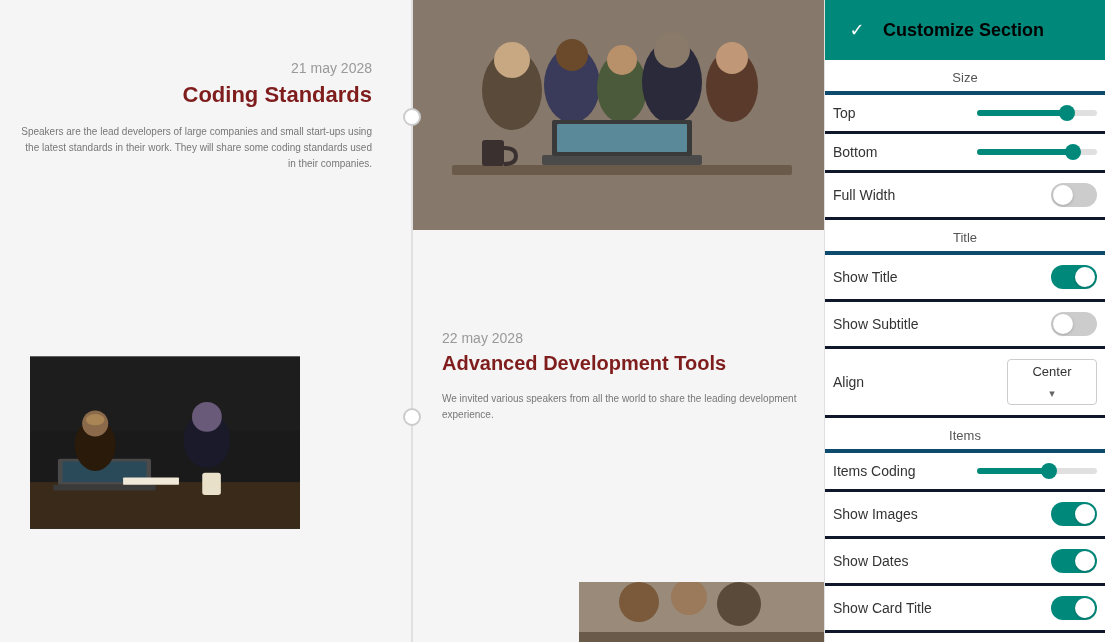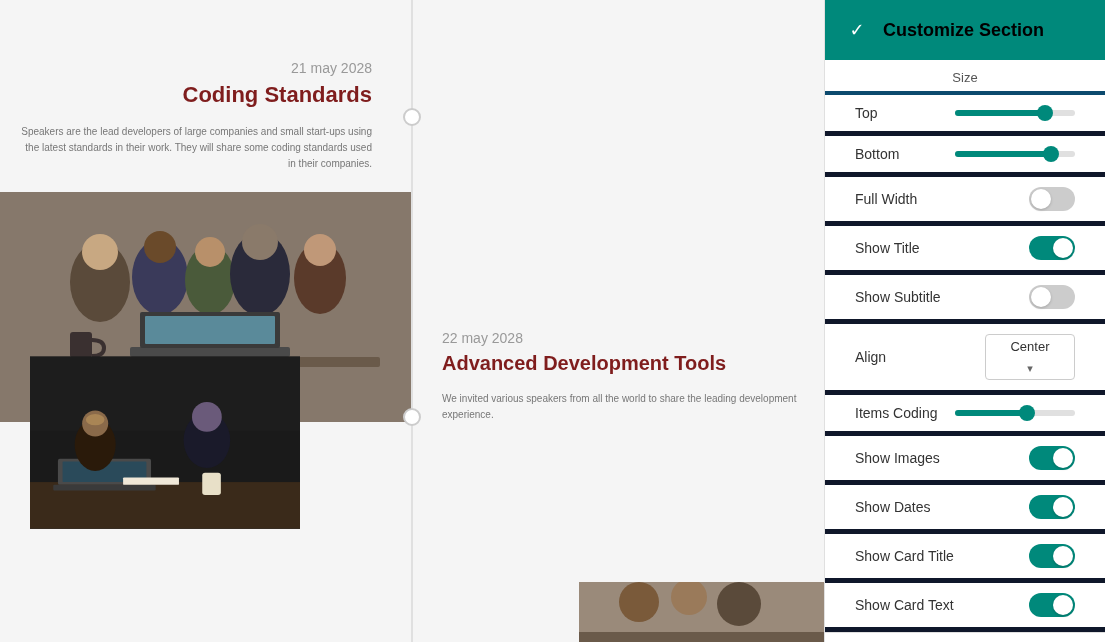--- a/index.html
+++ b/index.html
@@ -91,22 +91,22 @@
       font-size: 13px;
       color: #555;
       padding: 10px 0 6px;
       border-bottom: 4px solid #0c4a6e;
     }
 
     .sidebar-row {
       display: flex;
       align-items: center;
       justify-content: space-between;
-      padding: 10px 30px;
-      border-bottom: 5px solid #0f172a;
+      padding: 10px 8px;
+      border-bottom: 3px solid #0f172a;
     }
 
     .sidebar-row-label {
       font-size: 14px;
       color: #333;
     }
 
     
     .toggle {
       width: 46px;
@@ -187,21 +187,20 @@
     .content-area {
       position: relative;
       width: 824px;
       height: 642px;
       overflow: hidden;
     }
 
     .top-section {
       display: flex;
       height: 300px;
-      flex-direction: column;
     }
 
     .bottom-section {
       display: flex;
       height: 342px;
       position: relative;
     }
 
     .left-col {
       width: 50%;
@@ -351,20 +350,21 @@
     </div>
   </div>
 
   <div class="sidebar-row">
     <span class="sidebar-row-label">Full Width</span>
     <div class="toggle off">
       <div class="toggle-thumb"></div>
     </div>
   </div>
 
+  <div class="sidebar-section-label">Title</div>
 
   <div class="sidebar-row">
     <span class="sidebar-row-label">Show Title</span>
     <div class="toggle on">
       <div class="toggle-thumb"></div>
     </div>
   </div>
 
   <div class="sidebar-row">
     <span class="sidebar-row-label">Show Subtitle</span>
@@ -374,20 +374,21 @@
   </div>
 
   <div class="sidebar-row">
     <span class="sidebar-row-label">Align</span>
     <div class="select-box">
       <span>Center</span>
       <span class="select-arrow">▾</span>
     </div>
   </div>
 
+  <div class="sidebar-section-label">Items</div>
 
   <div class="sidebar-row">
     <span class="sidebar-row-label">Items Coding</span>
     <div style="position:relative;width:120px;height:6px;background:#e0e0e0;border-radius:3px;">
       <div style="width:60%;height:100%;background:#00897b;border-radius:3px;"></div>
       <div style="width:16px;height:16px;border-radius:50%;background:#00897b;position:absolute;top:50%;left:60%;transform:translate(-50%,-50%);"></div>
     </div>
   </div>
 
   <div class="sidebar-row">

